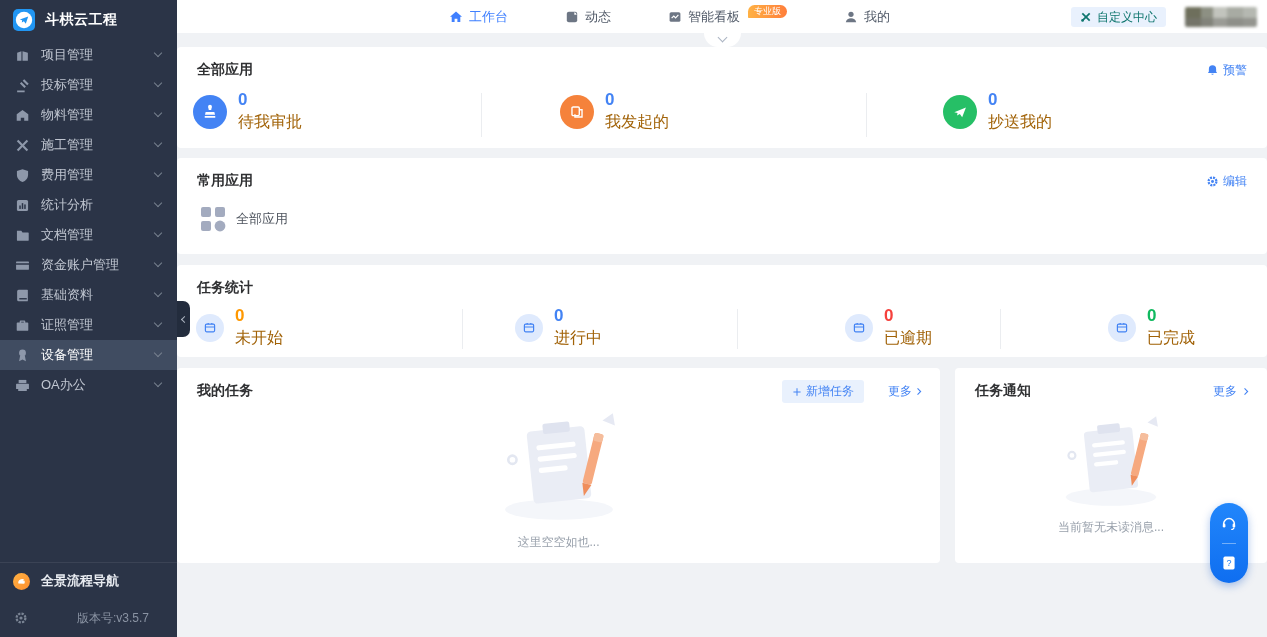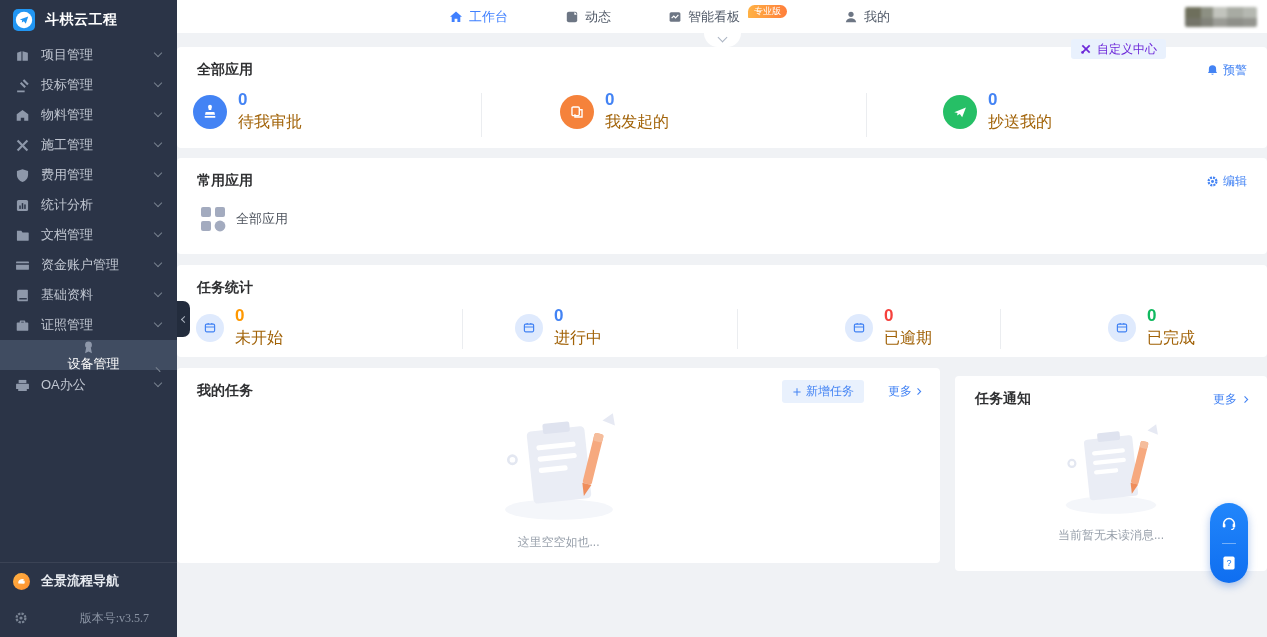--- a/index.html
+++ b/index.html
@@ -7,64 +7,64 @@
   .screen { position:relative; width:1267px; height:637px; background:#f0f2f5; overflow:hidden; }
 
   
   .sidebar { position:absolute; left:0; top:0; width:177px; height:637px; background:#2b3447; z-index:5; }
   .logo-row { display:flex; align-items:center; height:40px; padding-left:13px; }
   .logo-ic { width:22px; height:22px; border-radius:5px; background:#2196f3; display:flex; align-items:center; justify-content:center; flex:0 0 auto; }
   .logo-title { color:#fff; font-size:14px; font-weight:bold; margin-left:10px; letter-spacing:.5px; }
   .s-item { display:flex; align-items:center; height:30px; padding:0 16px 0 15px; cursor:pointer; color:#c0c6d1; }
   .s-item .s-ic { width:15px; height:15px; color:#8e98aa; display:flex; align-items:center; flex:0 0 auto; }
   .s-item .s-label { font-size:13px; margin-left:11px; white-space:nowrap; }
-  .s-item.active { background:#404c61;flex-direction:column; }
+  .s-item.active { background:#404c61; }
   .s-item.active .s-label { color:#fff; }
   .chev { width:6px; height:6px; border-right:1.4px solid #77818f; border-bottom:1.4px solid #77818f; transform:rotate(45deg); margin-left:auto; margin-top:-4px; }
-  .side-footer { position:absolute; left:0; bottom:0; width:177px;font-family:Liberation Serif, serif; }
+  .side-footer { position:absolute; left:0; bottom:0; width:177px; }
   .side-divider { height:1px; background:rgba(255,255,255,.08); }
   .pano-row { display:flex; align-items:center; height:36px; padding-left:13px; }
   .pano-ic { width:17px; height:17px; border-radius:50%; background:linear-gradient(135deg,#ffb143,#ff8f2e); display:flex; align-items:center; justify-content:center; flex:0 0 auto; }
   .pano-label { color:#e9ecf1; font-size:13px; font-weight:bold; margin-left:11px; }
   .ver-row { display:flex; align-items:center; height:38px; padding:0 28px 0 14px; }
   .ver-text { margin-left:auto; color:#8a93a3; font-size:12px;text-align:right; }
 
   
   .collapse-handle { position:absolute; left:177px; top:301px; width:13px; height:36px; background:#232c3d; border-radius:0 7px 7px 0; z-index:6; display:flex; align-items:center; justify-content:center; cursor:pointer; }
   .collapse-handle i { width:5px; height:5px; border-left:1.4px solid #aeb6c2; border-bottom:1.4px solid #aeb6c2; transform:rotate(45deg); margin-left:2px; }
 
   
   .topbar { position:absolute; left:177px; top:0; width:1090px; height:33px; background:#fff; z-index:4; }
   .tabs { position:absolute; left:272px; top:0; height:33px; display:flex; align-items:center; gap:57px; }
   .tab { display:flex; align-items:center; gap:6px; font-size:13px; color:#515a68; cursor:pointer; white-space:nowrap; position:relative; }
   .tab .t-ic { width:14px; height:14px; color:#6d7684; display:flex; }
   .tab.active { color:#4080ff; }
   .tab.active .t-ic { color:#4080ff; }
   .badge { background:linear-gradient(90deg,#ffb143,#ff7e3b); color:#fff; font-size:9px; line-height:13px; padding:0 6px; border-radius:8px 8px 8px 1px; margin-left:2px; position:relative; top:-5px; }
-  .customize-btn { position:absolute; right:101px; top:7px; height:20px; display:flex; align-items:center; gap:5px; background:#e9f1fd; border-radius:3px; padding:0 9px; color:#6d28d9; font-size:12px; cursor:pointer;margin-top:32px; }
+  .customize-btn { position:absolute; right:101px; top:7px; height:20px; display:flex; align-items:center; gap:5px; background:#e9f1fd; border-radius:3px; padding:0 9px; color:#0f766e; font-size:12px; cursor:pointer; }
   .customize-btn svg { width:12px; height:12px; }
   .avatar { position:absolute; right:10px; top:7px; width:72px; height:20px; border-radius:2px; filter:blur(1.6px);
     background:linear-gradient(180deg, rgba(0,0,0,0) 0 55%, rgba(120,120,115,.55) 55% 100%),
                linear-gradient(90deg,#6e6f5c 0 16px,#8d9083 16px 28px,#c2c4bd 28px 42px,#a8aba3 42px 58px,#b5b8b1 58px 72px); }
 
   
   .pull-tab { position:absolute; left:704px; top:33px; width:37px; height:14px; background:#fff; border-radius:0 0 18px 18px; z-index:4; display:flex; align-items:flex-start; justify-content:center; cursor:pointer; }
   .pull-tab i { width:7px; height:7px; border-right:1.8px solid #aab3c2; border-bottom:1.8px solid #aab3c2; transform:rotate(45deg); margin-top:1px; }
 
   
   .card { position:absolute; background:#fff; border-radius:4px; }
   .card-title { position:absolute; left:20px; top:14px; font-size:14px; font-weight:bold; color:#303133; }
   .card-link { position:absolute; top:15px; display:flex; align-items:center; gap:4px; color:#4383f4; font-size:12px; cursor:pointer; }
   .card-link svg { width:13px; height:13px; }
 
   #card-approvals { left:177px; top:47px; width:1090px; height:101px; }
   #card-apps      { left:177px; top:158px; width:1090px; height:96px; }
   #card-taskstats { left:177px; top:265px; width:1090px; height:92px; }
   #card-mytasks   { left:177px; top:368px; width:763px;  height:195px; }
-  #card-notify    { left:955px; top:376px; width:312px;  height:195px; }
+  #card-notify    { left:955px; top:368px; width:312px;  height:195px; }
 
   .stat { position:absolute; display:flex; align-items:center; gap:11px; cursor:pointer; }
   .stat-ic { width:34px; height:34px; border-radius:50%; display:flex; align-items:center; justify-content:center; flex:0 0 auto; }
   .stat-ic svg { width:16px; height:16px; }
   .stat-ic.small { width:28px; height:28px; background:#dfeafd; }
   .stat-ic.small svg { width:14px; height:14px; }
   .stat-num { font-size:17px; font-weight:bold; color:#4383f4; line-height:18px; }
   .stat-label { font-size:16px; color:#a16207; margin-top:3px; white-space:nowrap; }
   .n-orange { color:#ff9800; } .n-blue { color:#4383f4; } .n-red { color:#f5413d; } .n-green { color:#10b95f; }
   .vline { position:absolute; width:1px; background:#ebedf0; }

